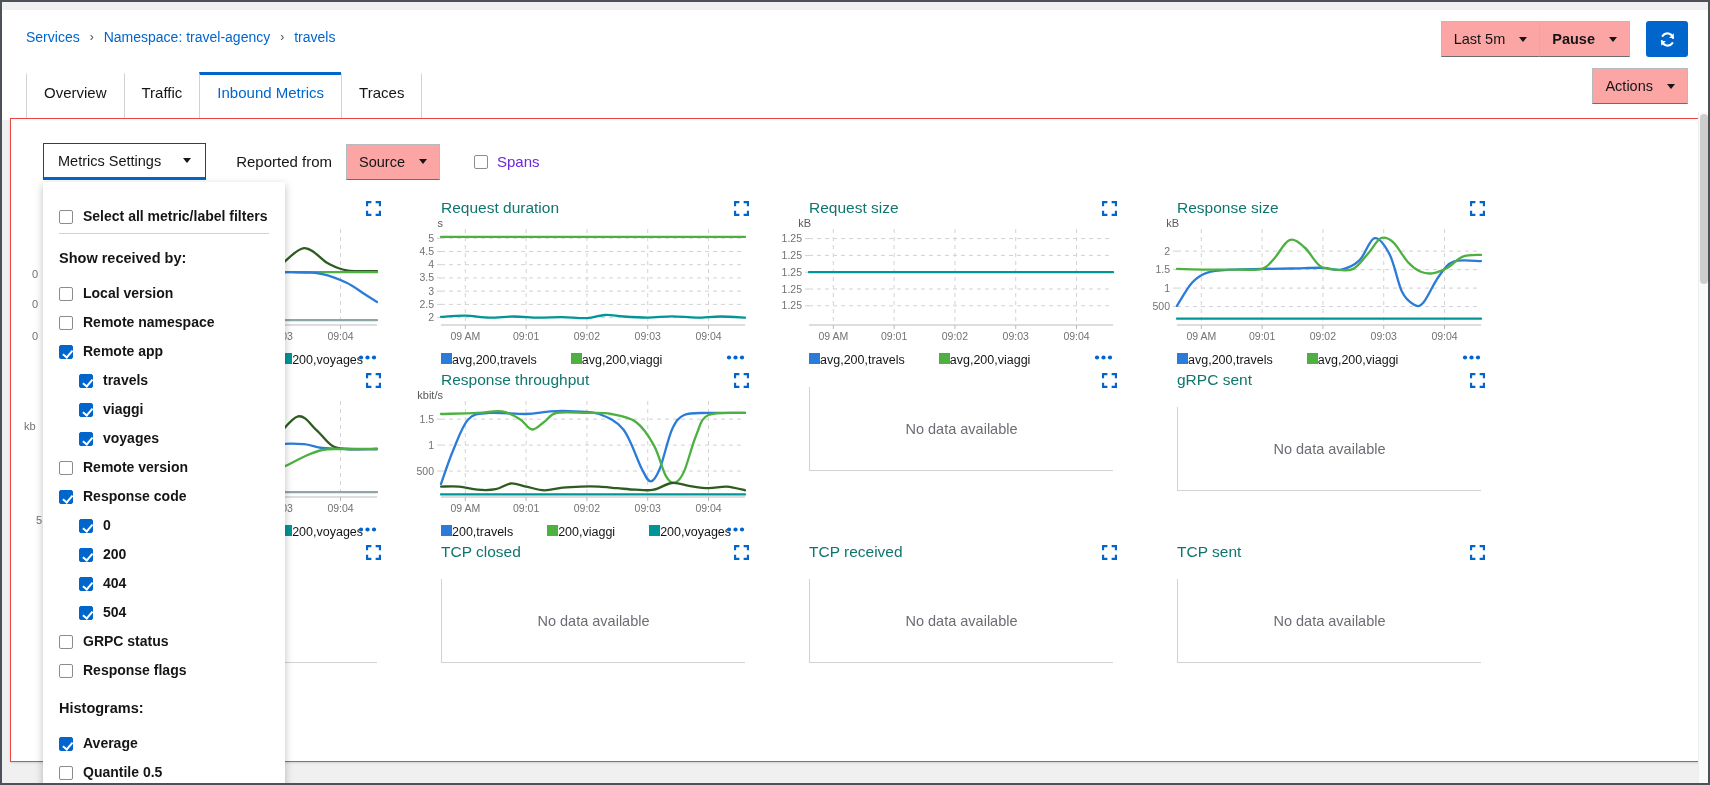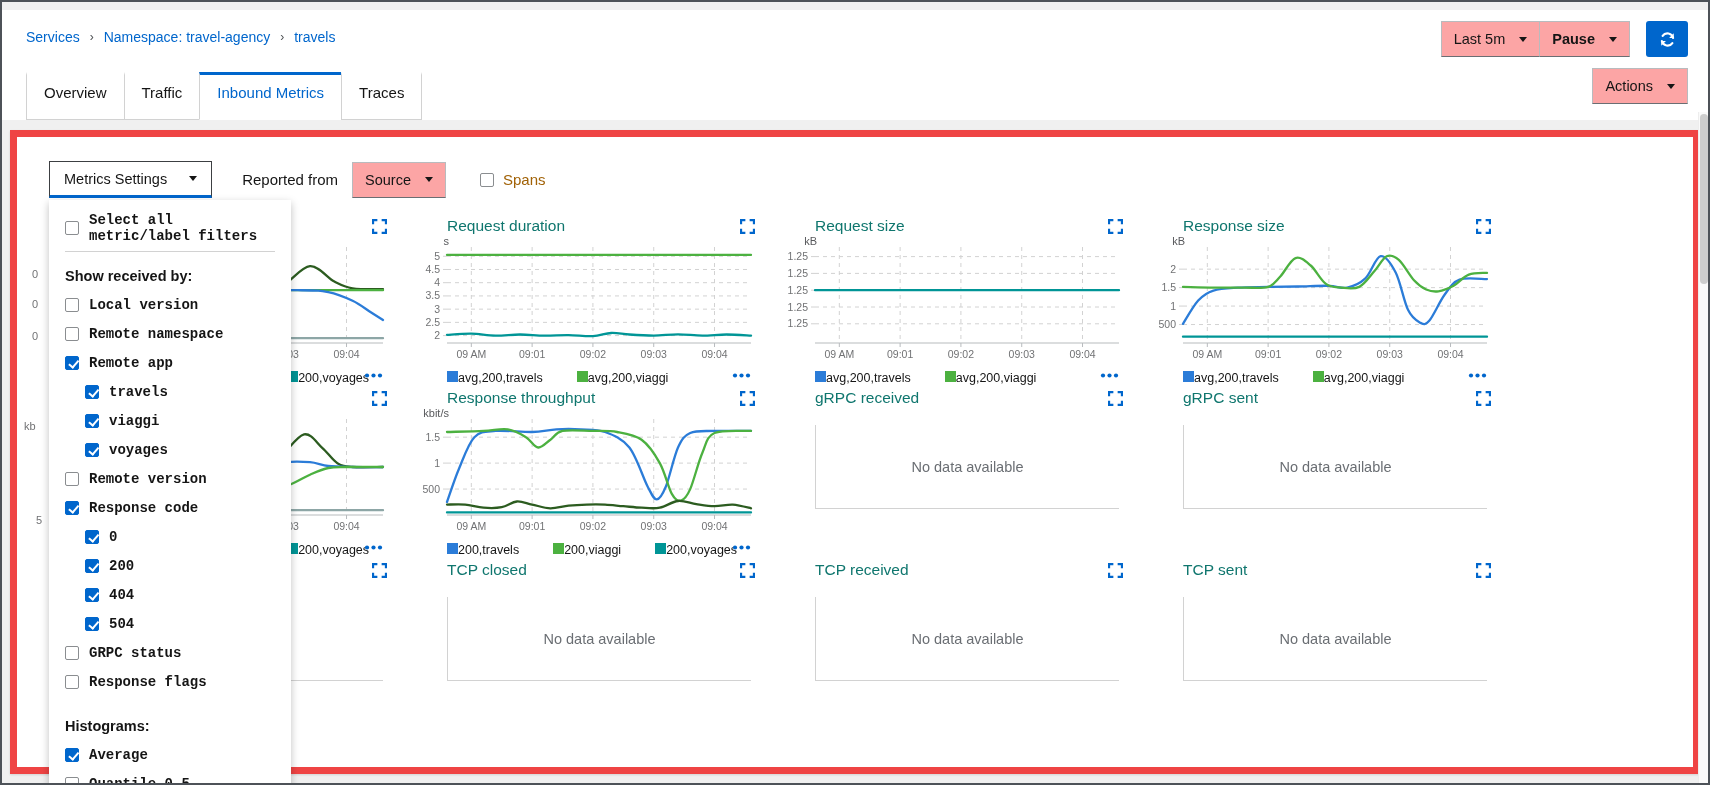--- a/index.html
+++ b/index.html
@@ -28,42 +28,42 @@
   
   .tabs { position:absolute; left:24px; bottom:0; display:flex; }
   .tab {
     background:#fff; border:1px solid #d2d2d2; padding:9px 17px 18px; font-size:15px; color:#151515;
     margin-left:-1px; cursor:pointer; border-top:3px solid transparent;
   }
   .tab:first-child { margin-left:0; }
   .tab.active { border-top:3px solid #0066cc; color:#0066cc; border-bottom-color:#fff; }
   
   .card {
-    position:absolute; left:8px; top:128px; width:1690px; height:644px;
-    background:#fff; border:7px solid #ef4444; box-shadow:0 1px 2px rgba(3,3,3,.12);
+    position:absolute; left:8px; top:116px; width:1690px; height:644px;
+    background:#fff; border:1px solid #ef4444; box-shadow:0 1px 2px rgba(3,3,3,.12);
   }
   .metrics-toolbar { position:absolute; left:32px; top:24px; display:flex; align-items:center; }
   .ms-btn {
     background:#fff; border:1px solid #3c3f42; border-bottom:3px solid #0066cc;
     font-size:14.5px; color:#151515; padding:7px 14px; height:37px;
     display:flex; align-items:center; gap:22px; cursor:pointer;
   }
   .reported-label { font-size:15px; color:#151515; margin:0 14px 0 30px; }
   .spans-wrap { display:flex; align-items:center; gap:9px; margin-left:34px; cursor:pointer; }
-  .spans-wrap span { font-size:15px; color:#a16207; }
+  .spans-wrap span { font-size:15px; color:#6d28d9; }
   
   .cbx { width:14px; height:14px; border:1px solid #8a8d90; border-radius:2px; background:#fff; position:relative; flex:none; cursor:pointer; }
   .cbx.checked { background:#0066cc; border-color:#0066cc; }
   .cbx.checked::after { content:''; position:absolute; left:4.5px; top:1.5px; width:3.5px; height:7.5px; border:solid #fff; border-width:0 2px 2px 0; transform:rotate(40deg); }
   
   .settings-panel {
     position:absolute; left:32px; top:63px; width:242px; z-index:30;
     background:#fff; box-shadow:0 3px 8px rgba(3,3,3,.25); padding:13px 16px 20px; 
   }
-  .sp-row { height:29px; display:flex; align-items:center; gap:10px;font-family:Liberation Mono, monospace; }
+  .sp-row { height:29px; display:flex; align-items:flex-end; gap:10px; }
   .sp-row label { font-size:14px; font-weight:700; color:#151515; cursor:pointer; }
   .sp-row.indent { padding-left:20px; }
   .sp-row.indent label { font-weight:600; }
   .sp-header { font-size:14.5px; font-weight:700; color:#151515; height:29px; display:flex; align-items:center; }
   .sp-header.spaced { margin-top:15px; }
   .sp-divider { border-top:1px solid #d2d2d2; margin:9px 0; }
   
   .grid {
     position:absolute; left:24px; top:80px; display:grid;
     grid-template-columns:repeat(4,352px); column-gap:16px; row-gap:6px;
@@ -460,21 +460,20 @@
               <span class="legend-swatch" style="background: rgb(0, 149, 150);"></span>
               <span>200,voyages</span>
             </span>
             <svg width="19" height="7" viewBox="0 0 19 7" class="kebab">
               <circle cx="3" cy="3.5" r="2.1" fill="#0066cc"></circle>
               <circle cx="9.5" cy="3.5" r="2.1" fill="#0066cc"></circle>
               <circle cx="16" cy="3.5" r="2.1" fill="#0066cc"></circle>
             </svg>
           </div></div>
         <div class="panel nodata-panel">
-          <div class="panel-title">gRPC received</div>
           <svg width="15" height="15" viewBox="0 0 14 14" class="expand-icon">
             <path d="M1 5V1h4" fill="none" stroke="#0066cc" stroke-width="2"></path>
             <path d="M9 1h4v4" fill="none" stroke="#0066cc" stroke-width="2"></path>
             <path d="M13 9v4H9" fill="none" stroke="#0066cc" stroke-width="2"></path>
             <path d="M5 13H1V9" fill="none" stroke="#0066cc" stroke-width="2"></path>
           </svg>
           <div class="nodata-frame">
             <span>No data available</span>
           </div>
         </div>

